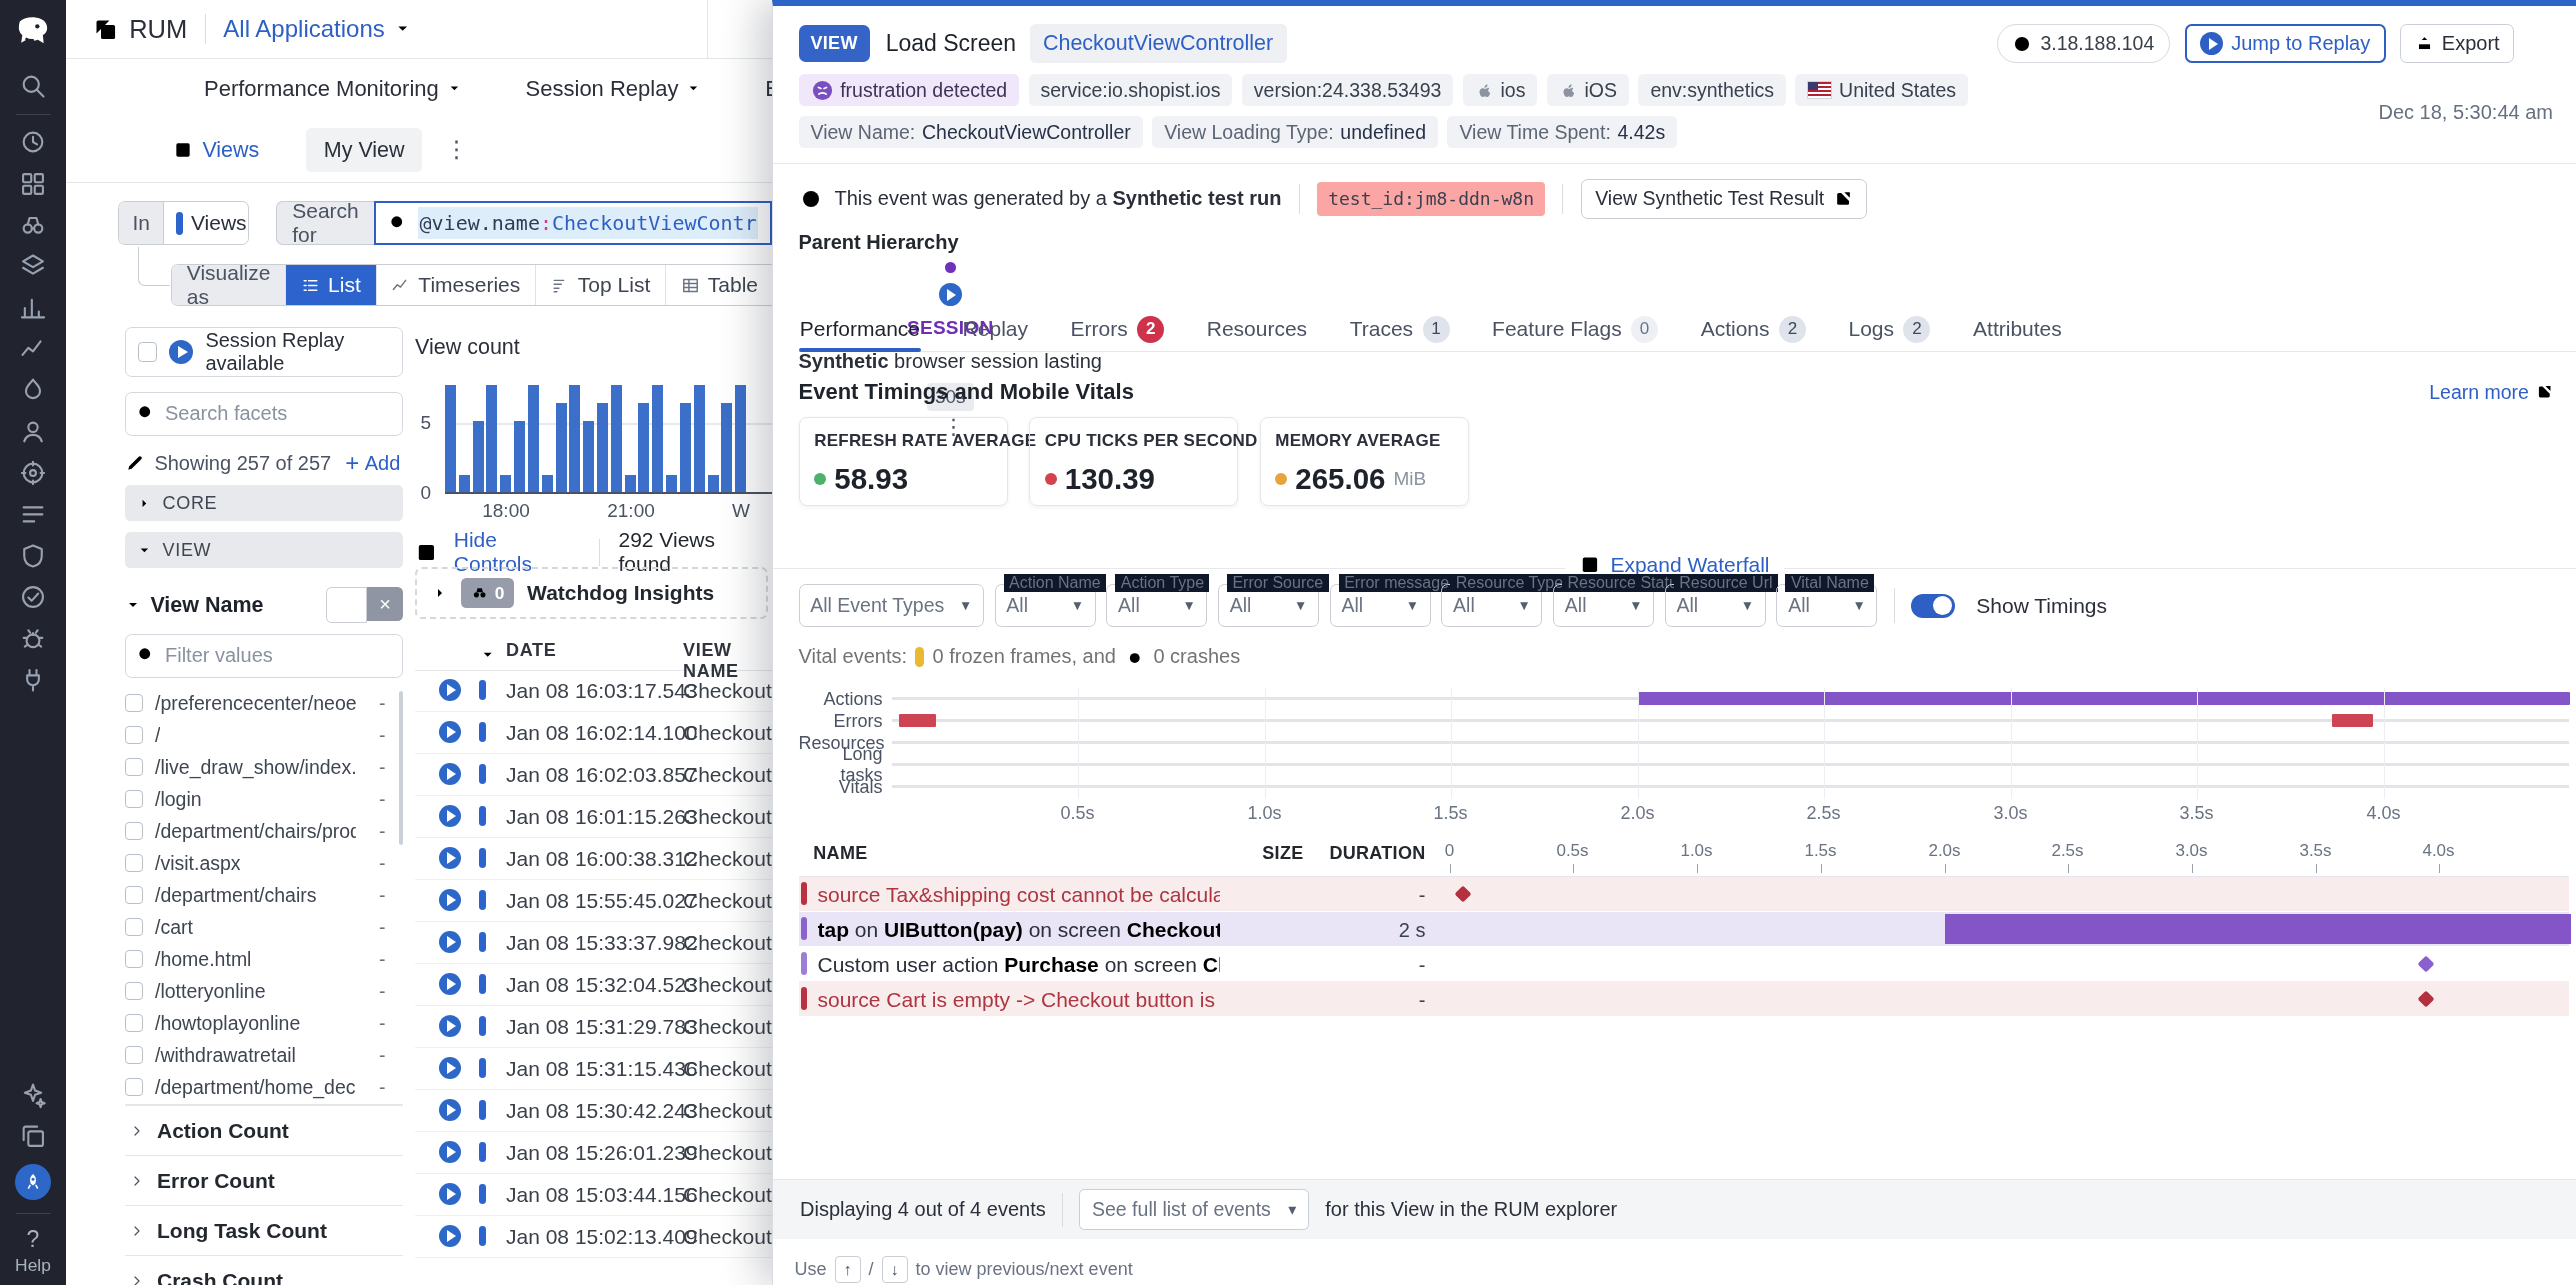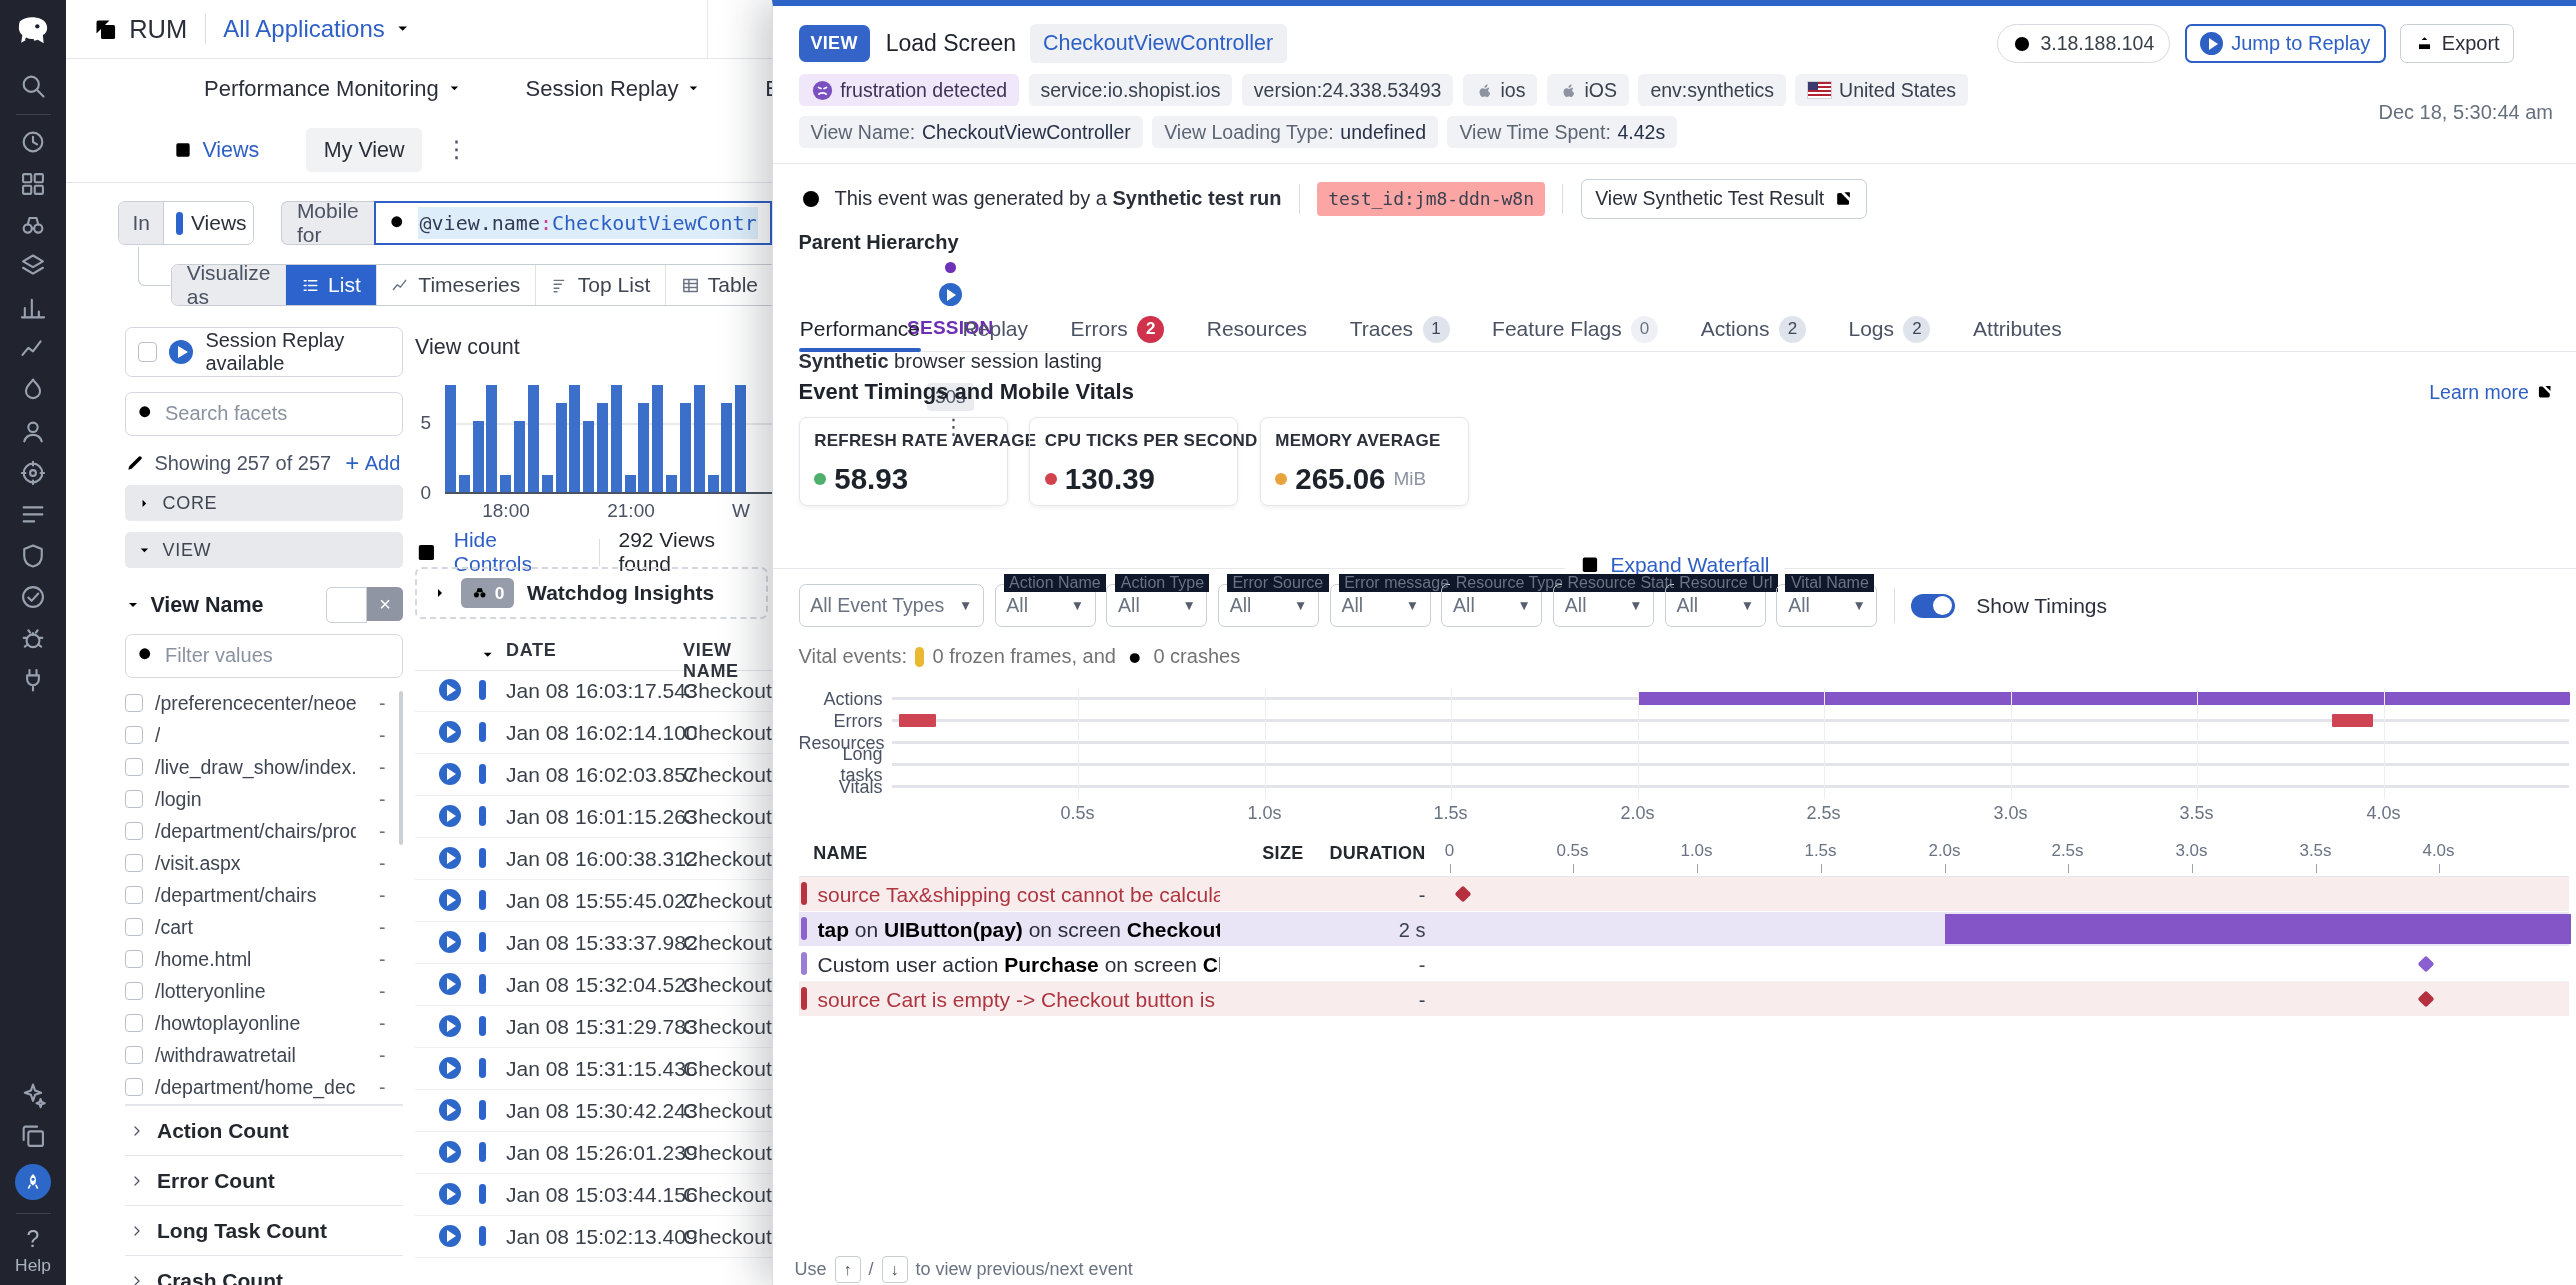--- a/index.html
+++ b/index.html
@@ -409,21 +409,21 @@
   <div class="search-row">
     <div class="in-box">
       <span class="in-label">In</span>
       <span class="in-val">
         <span class="mini-pill"></span>
         <span>Views</span>
 
       </span>
     </div>
     <div class="sf">
-      <span class="sf-label">Mobile for</span>
+      <span class="sf-label">Search for</span>
       <div class="sf-in">
         <svg viewBox="0 0 24 24">
             <circle cx="10.5" cy="10.5" r="6.5"></circle>
             <path d="M15.5 15.5L21 21"></path>
           </svg>
         <span class="q-tok"><span class="q-field">@view.name</span><span class="q-sep">:</span><span class="q-val">CheckoutViewContr</span></span>
       </div>
     </div>
   </div>
 
@@ -1159,20 +1159,29 @@
           <span class="t-acc" style="background: rgb(184, 50, 63);"></span>
           <span class="t-name">
             <span><span>source Cart is empty -&gt; Checkout button is hi...</span></span>
           </span>
           <span class="t-dur">-</span>
           <span class="diamond" style="left: 1621px; background: rgb(181, 48, 62);"></span>
         </div>
       </div>
   </div>
 
+  <div class="p-footer">
+    <span class="pf-txt">Displaying 4 out of 4 events</span>
+    <span class="pf-div"></span>
+    <span class="pf-dd">
+      <span>See full list of events</span>
+      <span class="fcaret">▾</span>
+    </span>
+    <span class="pf-txt">for this View in the RUM explorer</span>
+  </div>
   <div class="p-hint">
     <span>Use</span>
     <span class="key">↑</span>
     <span>/</span>
     <span class="key">↓</span>
     <span>to view previous/next event</span>
   </div>
 </section>
 
 

